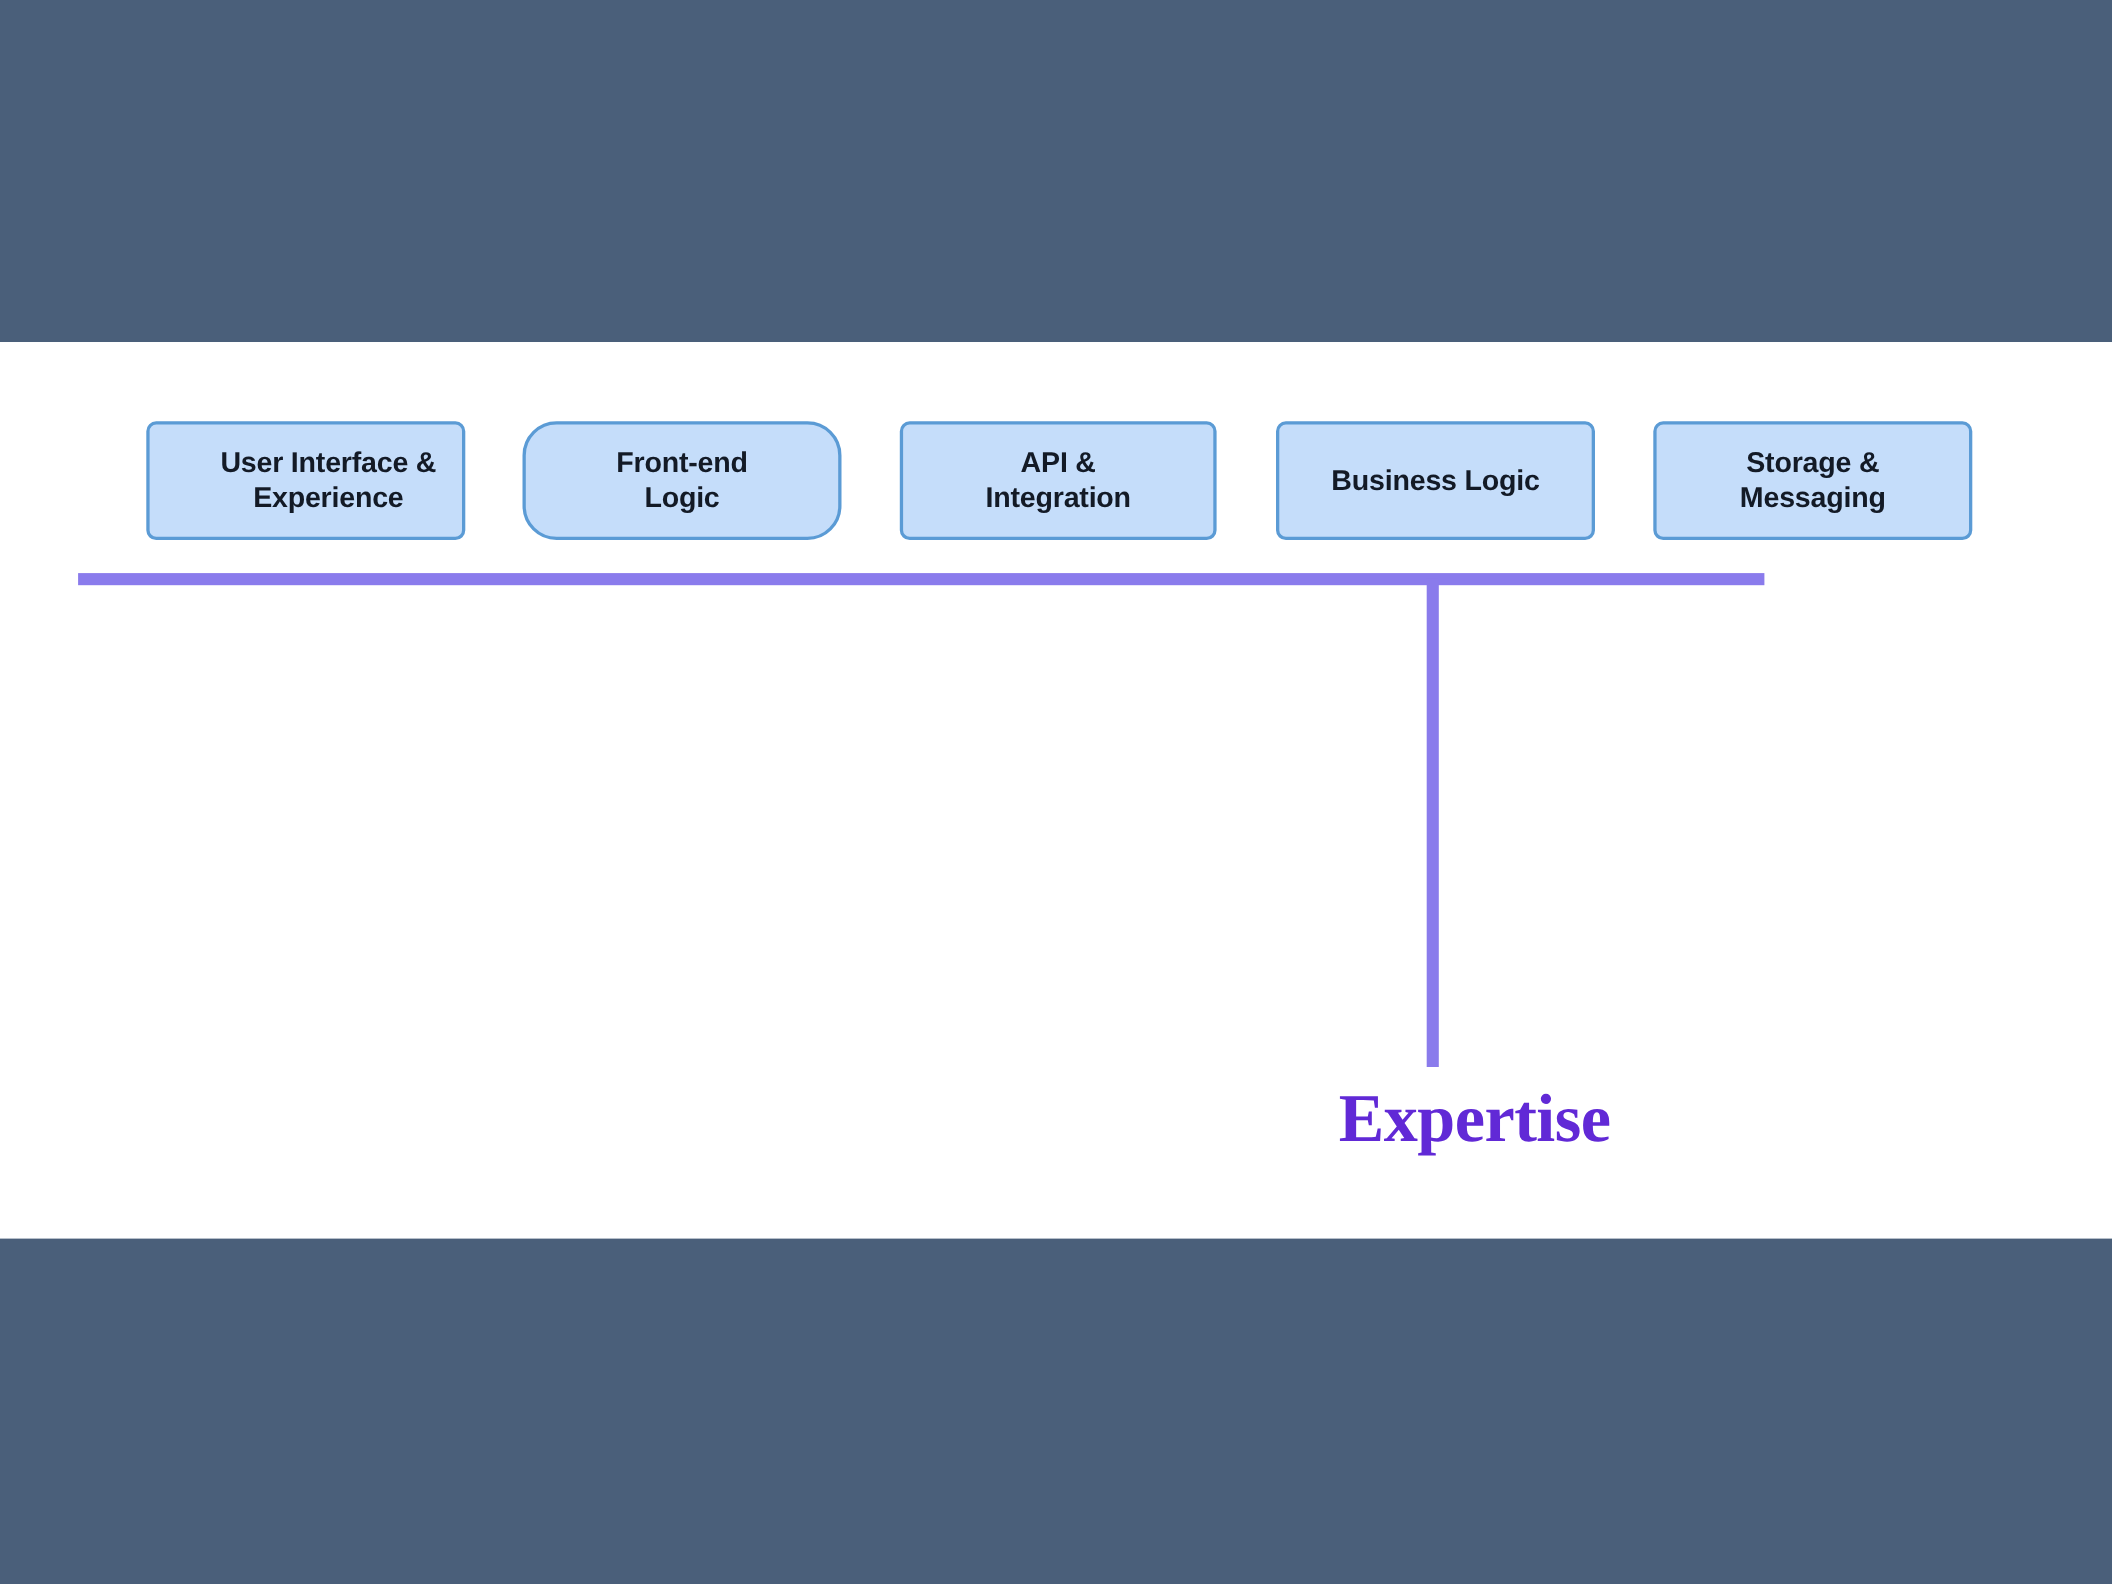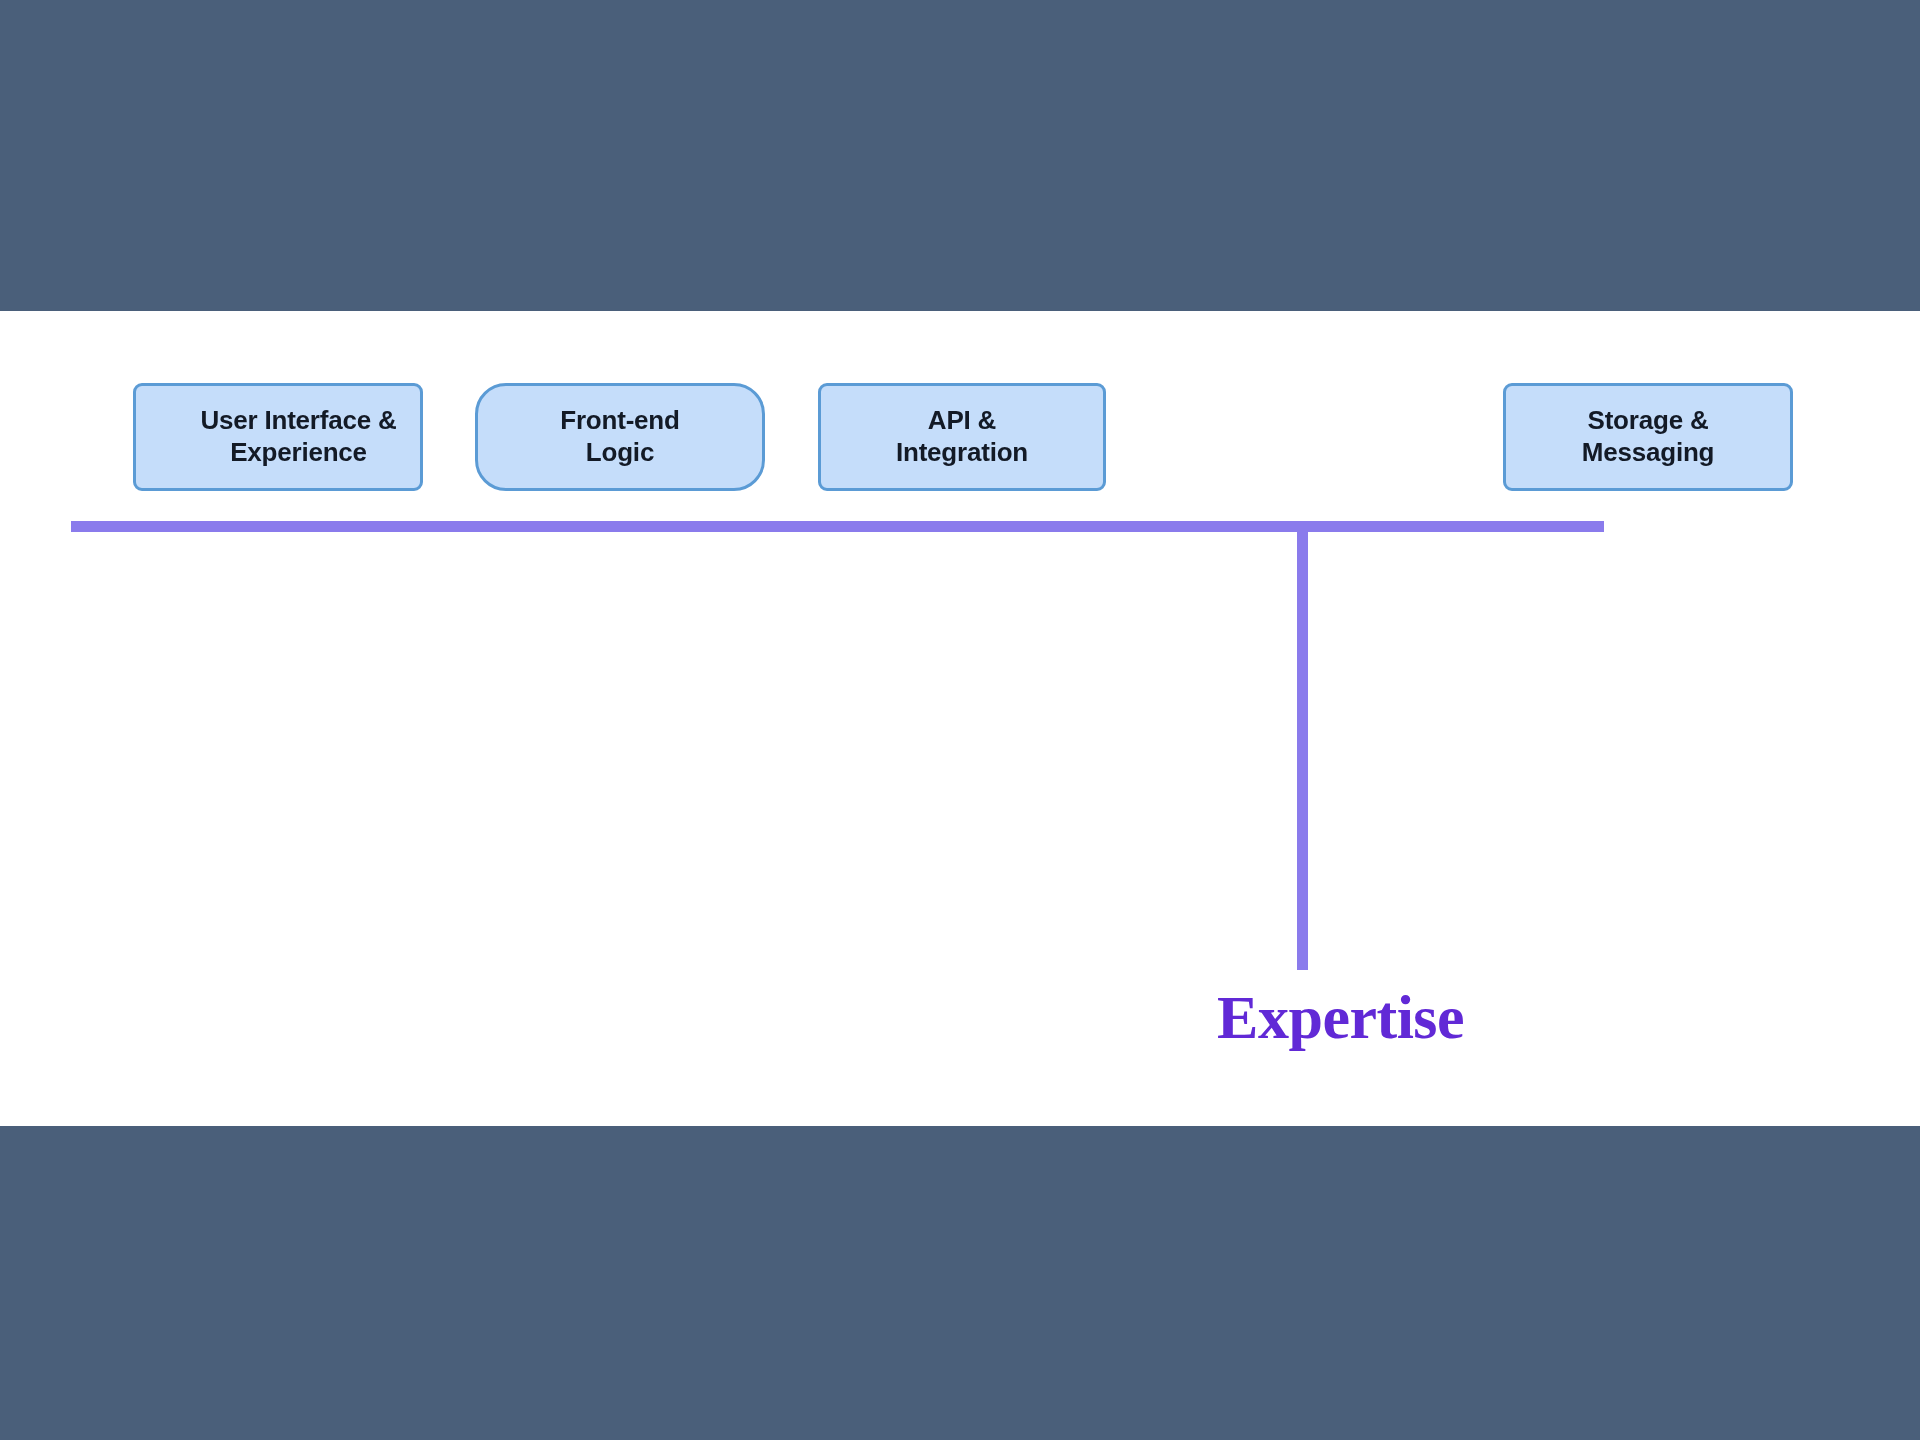--- a/index.html
+++ b/index.html
@@ -130,20 +130,23 @@
       <div class="node-box" id="node-1">
         <span class="label">Front-end
 Logic</span>
       </div>
 
       <div class="node-box" id="node-2">
         <span class="label">API &amp;
 Integration</span>
       </div>
 
+      <div class="node-box" id="node-3">
+        <span class="label">Business Logic</span>
+      </div>
 
       <div class="node-box" id="node-4">
         <span class="label">Storage &amp;
 Messaging</span>
       </div>
 
     </div>
 
   </div>
 

